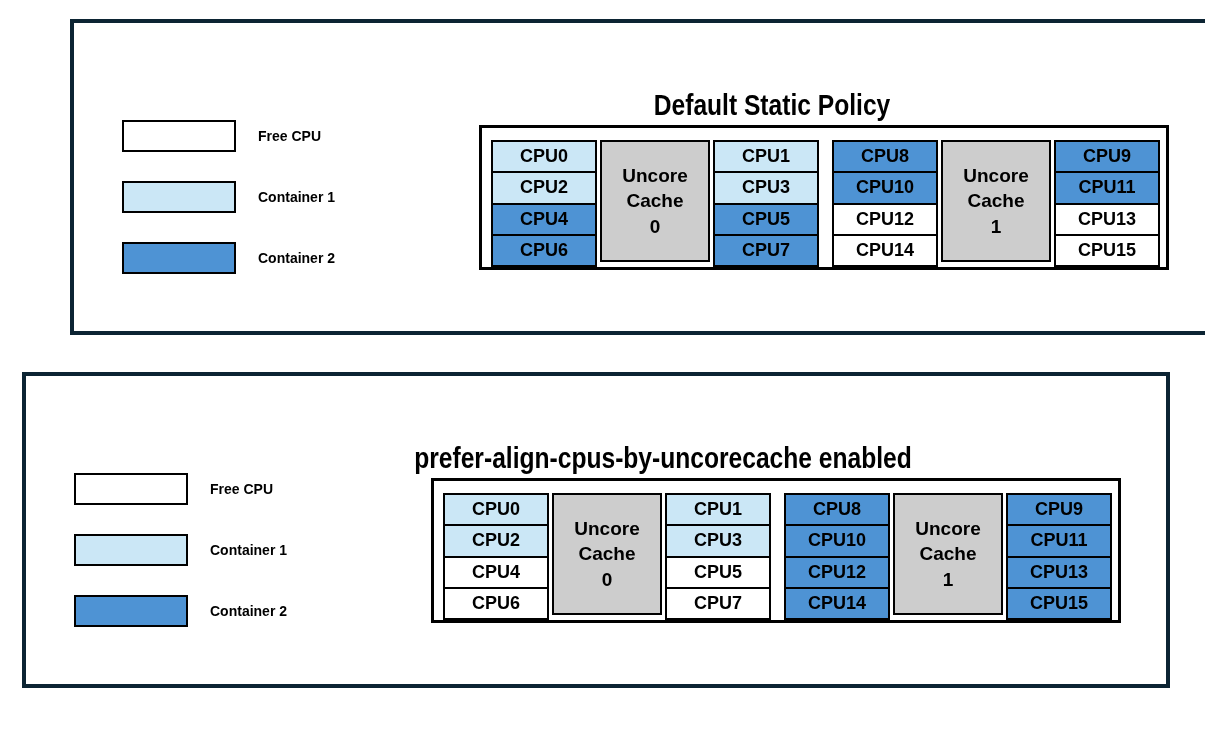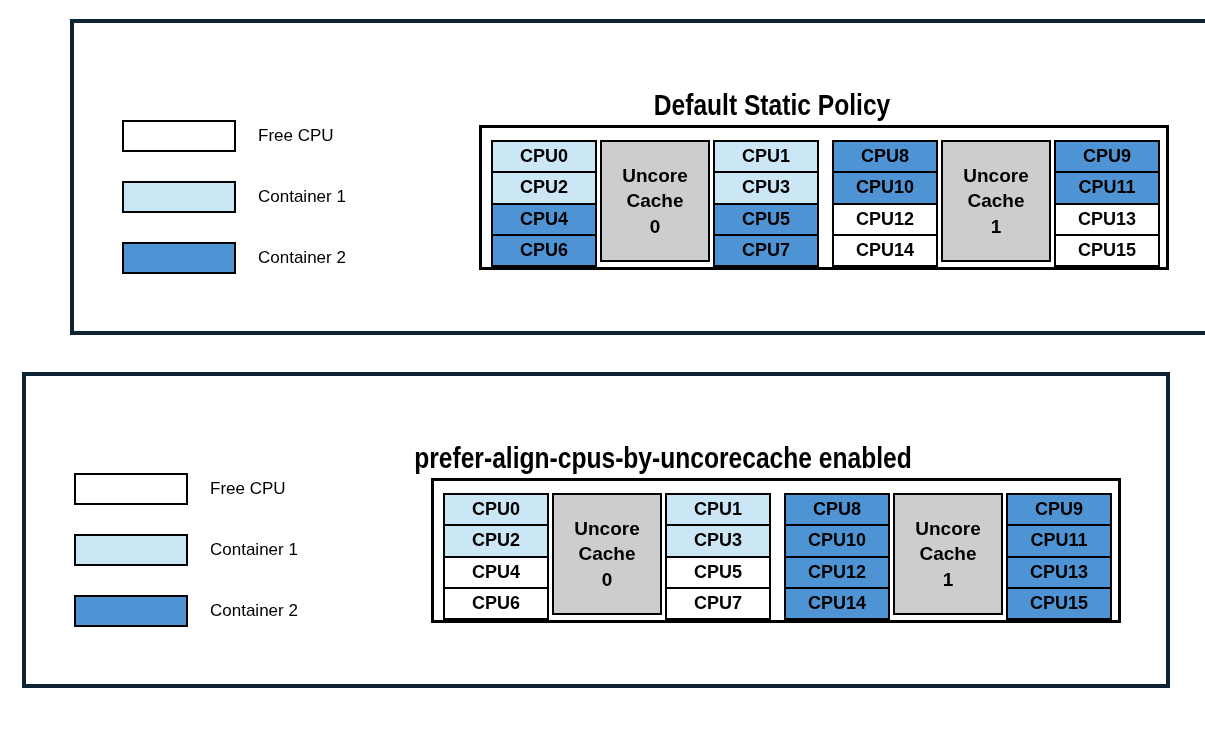--- a/index.html
+++ b/index.html
@@ -39,21 +39,21 @@
   #panel2 .title { left: 237px; }
 
   .legend { position: absolute; left: 48px; top: 97px; }
   .legend-row { display: flex; align-items: center; height: 32px; margin-bottom: 29px; }
   .swatch {
     width: 110px; height: 28px;
     border: 2px solid #000000;
     box-sizing: content-box;
     background: #ffffff;
   }
-  .legend-label { margin-left: 22px; font-weight: normal; font-size: 17px; }
+  .legend-label { margin-left: 22px; font-weight: bold; font-size: 14px; }
 
   .socket {
     position: absolute;
     left: 405px; top: 102px;
     width: 690px; height: 145px;
     box-sizing: border-box;
     border: 3px solid #000000;
     background: #ffffff;
     padding: 12px 0 0 9px;
     display: flex;

